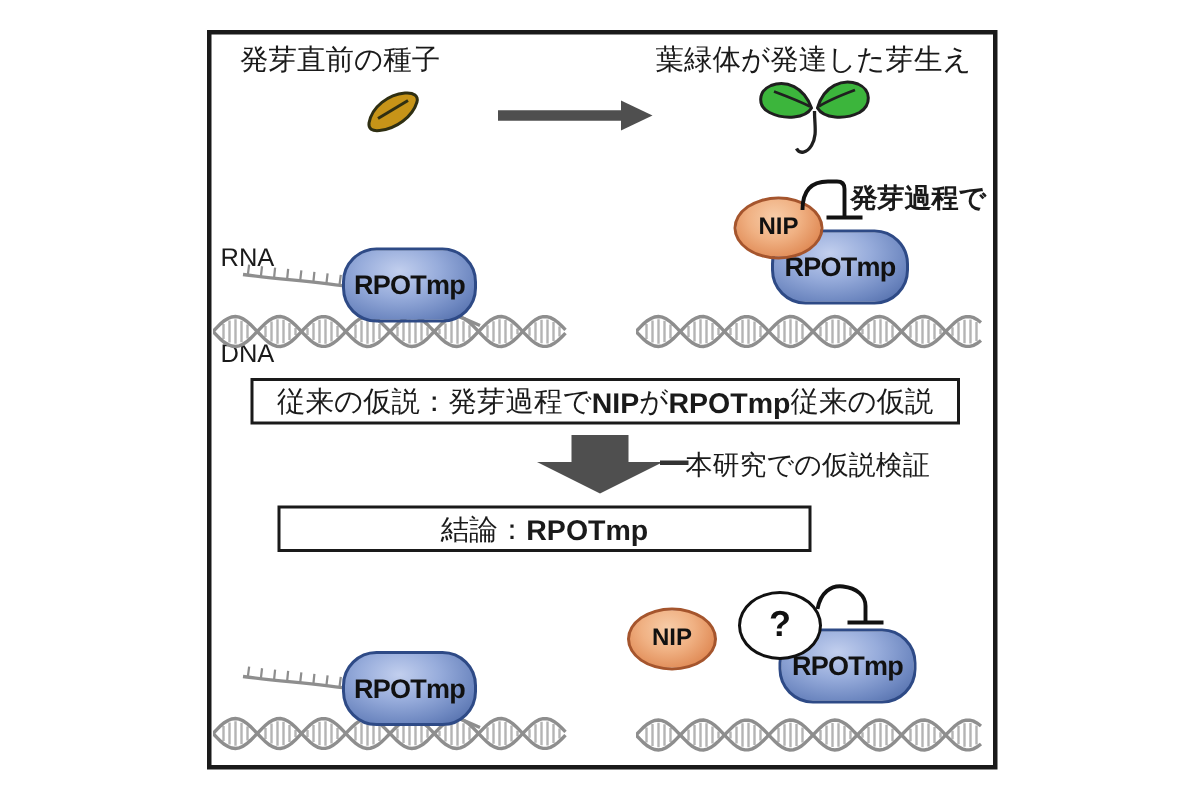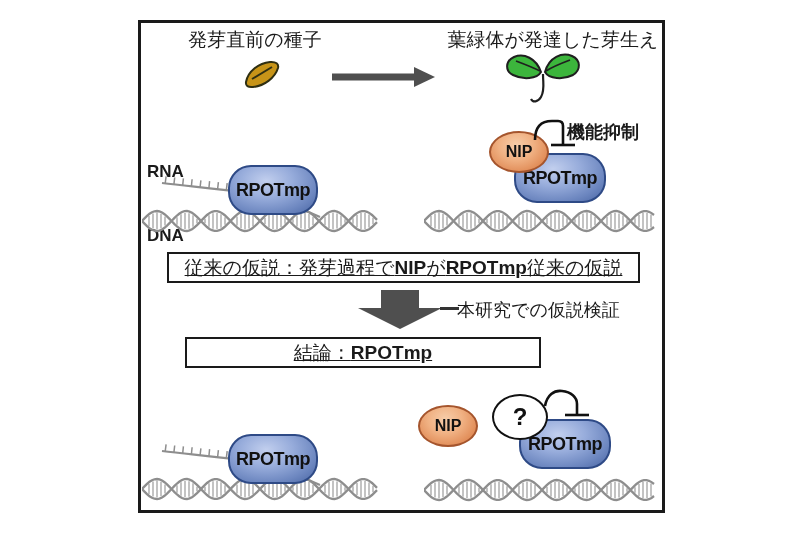--- a/index.html
+++ b/index.html
@@ -5,22 +5,22 @@
   html,body{margin:0;padding:0;background:#fff;}
   .canvas{
     position:relative;width:800px;height:533px;background:#ffffff;overflow:hidden;
     font-family:"Liberation Sans","DejaVu Sans",sans-serif;color:var(--ink,#1a1a1a);
   }
   .abs{position:absolute;}
   .frame{
     position:absolute;left:138px;top:20px;width:521px;height:487px;
     border:3px solid var(--frame_border,#1a1a1a);background:#fff;
   }
-  .t-label{position:absolute;font-size:19px;text-align:center;white-space:nowrap;}
-  .s-label{position:absolute;font-size:17px;white-space:nowrap;font-weight:bold;}
+  .t-label{position:absolute;font-size:19px;text-align:left;white-space:nowrap;}
+  .s-label{position:absolute;font-size:17px;white-space:nowrap;}
   .inhib-label{position:absolute;font-size:18px;font-weight:bold;white-space:nowrap;}
   .v-label{position:absolute;font-size:18px;white-space:nowrap;}
   .connector{position:absolute;width:19px;height:2.5px;background:#333;}
   .protein{
     position:absolute;display:flex;align-items:center;justify-content:center;z-index:3;
   }
   .rpotmp{
     width:92px;height:50px;border-radius:23px;
     background:radial-gradient(ellipse at 42% 30%, #c2cfee 0%, #97acdb 38%, var(--rpotmp_fill,#6d87c0) 72%, #4a66a4 100%);
     border:2px solid var(--rpotmp_border,#2e4a86);box-sizing:border-box;
@@ -34,22 +34,22 @@
   .plabel{font-weight:bold;font-size:18px;color:#111;letter-spacing:-0.5px;}
   .nlabel{font-size:16px;letter-spacing:0;}
   .qoval{
     position:absolute;width:56px;height:46px;border-radius:50%;background:#fff;
     border:2.2px solid #111;box-sizing:border-box;z-index:5;
     display:flex;align-items:center;justify-content:center;
   }
   .qoval span{font-weight:bold;font-size:24px;color:#111;}
   .tbox{
     position:absolute;height:31px;background:#fff;border:2px solid var(--frame_border,#1a1a1a);
-    box-sizing:border-box;display:flex;align-items:center;justify-content:center;
-    font-size:19px;white-space:nowrap;z-index:2;text-decoration:underline;
+    box-sizing:border-box;display:flex;align-items:flex-end;justify-content:center;
+    font-size:19px;white-space:nowrap;z-index:2;
   }
   .tbox b{font-weight:bold;}
   svg.inhib{z-index:5;}
   svg.dna,svg.rna{z-index:1;}
 </style>
 </head>
 <body>
 
 <div class="canvas">
   <div class="frame"></div>
@@ -72,21 +72,21 @@
     <path d="M43 22 C47 7 60 2 70 6 C79 10 79 20 71 25 C61 30 47 29 43 22 Z" fill="var(--seedling_green,#3cb53c)" stroke="#1f1f1f" stroke-width="2"></path>
     <path d="M14 11 C22 14 32 18 38 21" stroke="#1f1f1f" stroke-width="1.8" fill="none"></path>
     <path d="M68 10 C60 13 50 17 44 21" stroke="#1f1f1f" stroke-width="1.8" fill="none"></path>
     <path d="M41 24 C41 34 43 40 39 47 C36 52 31 53 29 49" stroke="#1f1f1f" stroke-width="2.2" fill="none"></path>
   </svg>
 
   <svg class="abs inhib" style="left:530px;top:112px" width="64" height="40">
     <path d="M5 28 C5 15 11 9 22 9 L28 9 Q33 9 33 14 L33 32" stroke="#111" stroke-width="2.6" fill="none"></path>
     <path d="M21 33 L45 33" stroke="#111" stroke-width="2.6" fill="none"></path>
   </svg>
-  <div class="inhib-label" style="left:567px;top:120px">機能抑制</div>
+  <div class="inhib-label" style="left:567px;top:120px">発芽過程で</div>
   <div class="protein rpotmp" style="left:514px;top:153px">
     <span class="plabel">RPOTmp</span>
   </div>
   <div class="protein nip" style="left:489px;top:131px">
     <span class="plabel nlabel">NIP</span>
   </div>
 
   <div class="s-label" style="left:147px;top:162px">RNA</div>
   <svg class="abs rna" style="left:157px;top:175px" width="168" height="44">
     <path d="M5 8 C45 13 85 15 115 24 C135 30 150 36 163 42" stroke="var(--dna_strand,#8e8e8e)" stroke-width="2.2" fill="none"></path>

